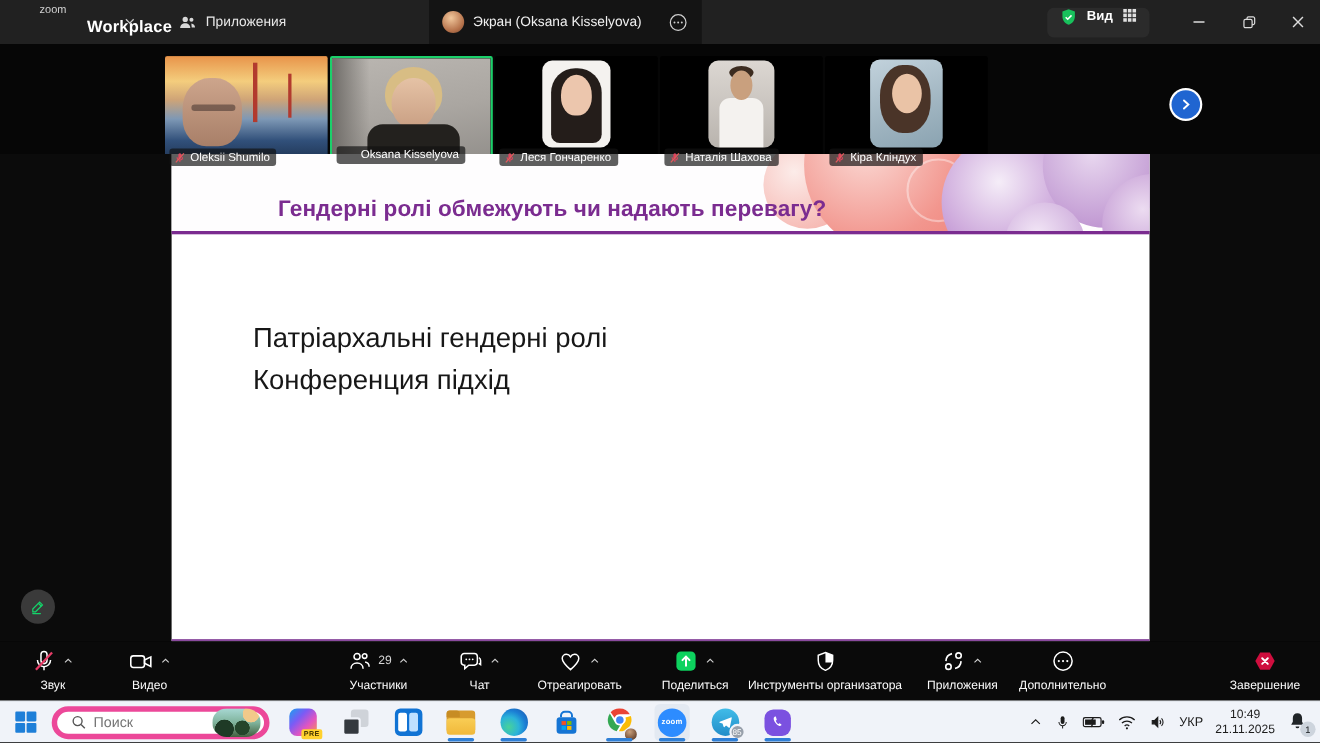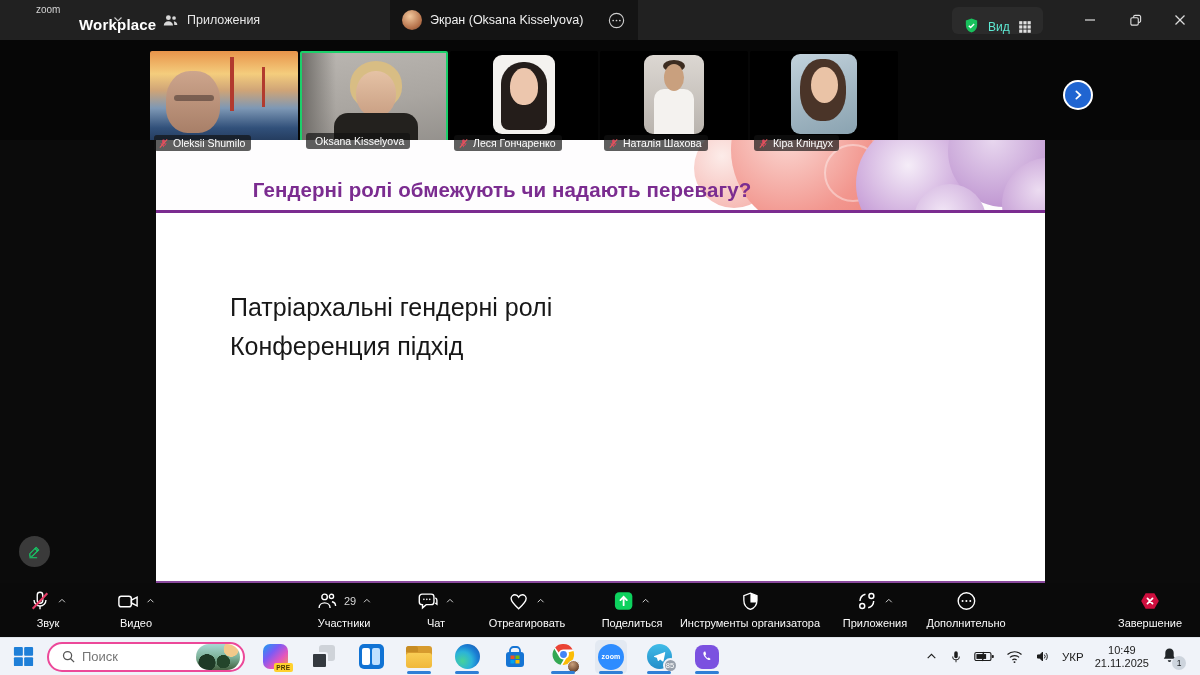--- a/index.html
+++ b/index.html
@@ -13,21 +13,21 @@
   .zlogo .l2{display:block;font-size:15px;font-weight:bold;letter-spacing:.2px;margin-left:43px;}
   .ws-chev{position:absolute;left:112px;top:13px;}
   .tab{position:absolute;top:0;height:40px;display:flex;align-items:center;gap:8px;
        color:#e6e6e6;font-size:12.5px;padding:0 12px;cursor:default;}
   .tab-meeting{left:150px;}
   .tab-screen{left:390px;width:248px;background:#141414;color:#f0f0f0;}
   .tab-avatar{width:20px;height:20px;border-radius:50%;
        background:radial-gradient(circle at 40% 32%, #f1c79c, #b5714a 65%, #6f4630);}
   .tab-more{margin-left:auto;}
   .view-pill{position:absolute;left:952px;top:7px;height:27px;background:#2b2b2b;border-radius:6px;
-       display:flex;align-items:flex-end;gap:8px;padding:0 11px;color:#5eead4;font-size:12px;}
+       display:flex;align-items:flex-start;gap:8px;padding:0 11px;color:#ffffff;font-size:12px;font-weight:bold;}
   .winbtn{position:absolute;top:0;width:44px;height:40px;display:flex;align-items:center;justify-content:center;}
   .btn-min{left:1068px;} .btn-max{left:1113px;} .btn-close{left:1158px;}
 
   
   .videostrip{position:absolute;top:40px;left:0;width:1200px;height:100px;background:#060606;}
   .strip{position:absolute;left:150px;top:11px;display:flex;gap:2px;}
   .tile{position:relative;width:148px;height:104px;background:#000;overflow:hidden;border-radius:2px;}
   .tile.active{border:2px solid #1bd06a;}
   .tbg{position:absolute;inset:0;}
   .shape{position:absolute;}
@@ -57,21 +57,21 @@
   .p5-shirt{left:10px;top:34px;width:40px;height:45px;border-radius:10px 10px 0 0;background:#f4f2ef;}
   .p5-head{left:20px;top:9px;width:20px;height:27px;border-radius:50%;background:#c9a07e;}
   .p5-hairtop{left:19px;top:5px;width:22px;height:12px;border-radius:50%;background:#3c2c20;}
   .p6-card{left:41px;top:3px;width:66px;height:80px;border-radius:9px;
            background:linear-gradient(160deg,#c2d2dc 0%,#9fb4c0 60%,#8aa3b1 100%);}
   .p6-hair{left:9px;top:5px;width:46px;height:62px;border-radius:45%;background:#4a3428;}
   .p6-face{left:20px;top:13px;width:27px;height:36px;border-radius:50%;background:#eac3a6;}
   .name-tag{position:absolute;left:4px;bottom:4px;display:flex;align-items:center;gap:4px;
             background:rgba(18,18,18,.68);border-radius:3px;padding:2px 6px 2px 4px;
             color:#fff;font-size:10.5px;white-space:nowrap;z-index:3;}
-  .name-tag.nomic{padding-left:9px;}
+  .name-tag.nomic{padding-left:22px;}
   .next-btn{position:absolute;left:1063px;top:40px;width:30px;height:30px;border-radius:50%;
             background:#fff;display:flex;align-items:center;justify-content:center;cursor:pointer;}
   .next-inner{width:26px;height:26px;border-radius:50%;background:#2065d1;
               display:flex;align-items:center;justify-content:center;}
 
   
   .main{position:absolute;top:140px;left:0;width:1200px;height:443px;background:#0b0b0b;}
   .slide{position:absolute;left:156px;top:0;width:889px;height:443px;background:#fff;}
   .slide-header{position:absolute;top:0;left:0;right:0;height:70px;overflow:hidden;background:#fefdfe;}
   .c{position:absolute;border-radius:50%;}
@@ -96,21 +96,21 @@
   .tb-item{position:absolute;top:5px;transform:translateX(-50%);display:flex;flex-direction:column;
            align-items:center;color:#fff;cursor:pointer;}
   .tb-row{height:26px;display:flex;align-items:center;gap:6px;}
   .tb-label{font-size:11px;margin-top:3px;color:#fbfbfb;white-space:nowrap;}
   .tb-count{font-size:11px;color:#d6d6d6;}
 
   
   .taskbar{position:absolute;top:637px;left:0;width:1200px;height:38px;background:#f0f3f9;
            border-top:1px solid #e1e5eb;display:flex;align-items:center;}
   .tb-left{display:flex;align-items:center;gap:12px;padding-left:12px;}
-  .search{width:198px;height:30px;background:#fff;border:2px solid #ec4899;border-radius:15px;
+  .search{width:198px;height:30px;background:#fff;border:5px solid #ec4899;border-radius:15px;
           display:flex;align-items:center;gap:6px;padding:0 3px 0 12px;}
   .search input{border:none;outline:none;background:transparent;font-size:13px;color:#444;width:100px;
           font-family:"Liberation Sans", sans-serif;}
   .search-thumb{margin-left:auto;width:44px;height:26px;border-radius:13px;
       background:
         radial-gradient(circle at 25% 72%, #1e3a26 0 22%, transparent 23%),
         radial-gradient(circle at 62% 68%, #24452b 0 20%, transparent 21%),
         radial-gradient(circle at 80% 20%, #f2c98a 0 18%, transparent 19%),
         linear-gradient(180deg,#a8d8d4 0%,#7fb39b 50%,#435f3f 100%);}
   .apps-row{display:flex;align-items:center;gap:16px;margin-left:14px;}
@@ -140,21 +140,21 @@
   .tg{position:relative;width:25px;height:25px;border-radius:50%;
       background:linear-gradient(180deg,#41bce8,#228dc9);display:flex;align-items:center;justify-content:center;}
   .tg-badge{position:absolute;right:-6px;bottom:-4px;width:15px;height:15px;border-radius:50%;background:#98a0ab;
             border:2px solid #f0f3f9;color:#fff;font-size:7.5px;display:flex;align-items:center;justify-content:center;}
   .viber{position:relative;width:24px;height:24px;border-radius:8px;background:#7b51e0;
          display:flex;align-items:center;justify-content:center;}
   .viber:after{content:"";position:absolute;left:3px;bottom:-4px;border:4px solid transparent;border-top-color:#7b51e0;}
   .chrome-wrap{position:relative;}
   .chrome-avatar{position:absolute;right:-4px;bottom:-2px;width:13px;height:13px;border-radius:50%;
         border:1.5px solid #f0f3f9;background:radial-gradient(circle at 40% 30%,#caa07c,#6f4a33 70%,#39261a);}
-  .tray{margin-left:auto;display:flex;align-items:center;gap:11px;padding-right:20px;color:#1c1c1c;}
+  .tray{margin-left:auto;display:flex;align-items:center;gap:11px;padding-right:10px;color:#1c1c1c;}
   .lang{font-size:11.5px;color:#1c1c1c;}
   .dtime{font-size:11px;text-align:center;line-height:13px;color:#1c1c1c;}
   .bell-wrap{position:relative;width:20px;height:22px;}
   .badge1{position:absolute;right:-6px;bottom:-2px;width:14px;height:14px;border-radius:50%;background:#cdd4dd;
           color:#15181c;font-size:8.5px;display:flex;align-items:center;justify-content:center;}
 </style>
 </head>
 <body>
 
 <div class="titlebar">

